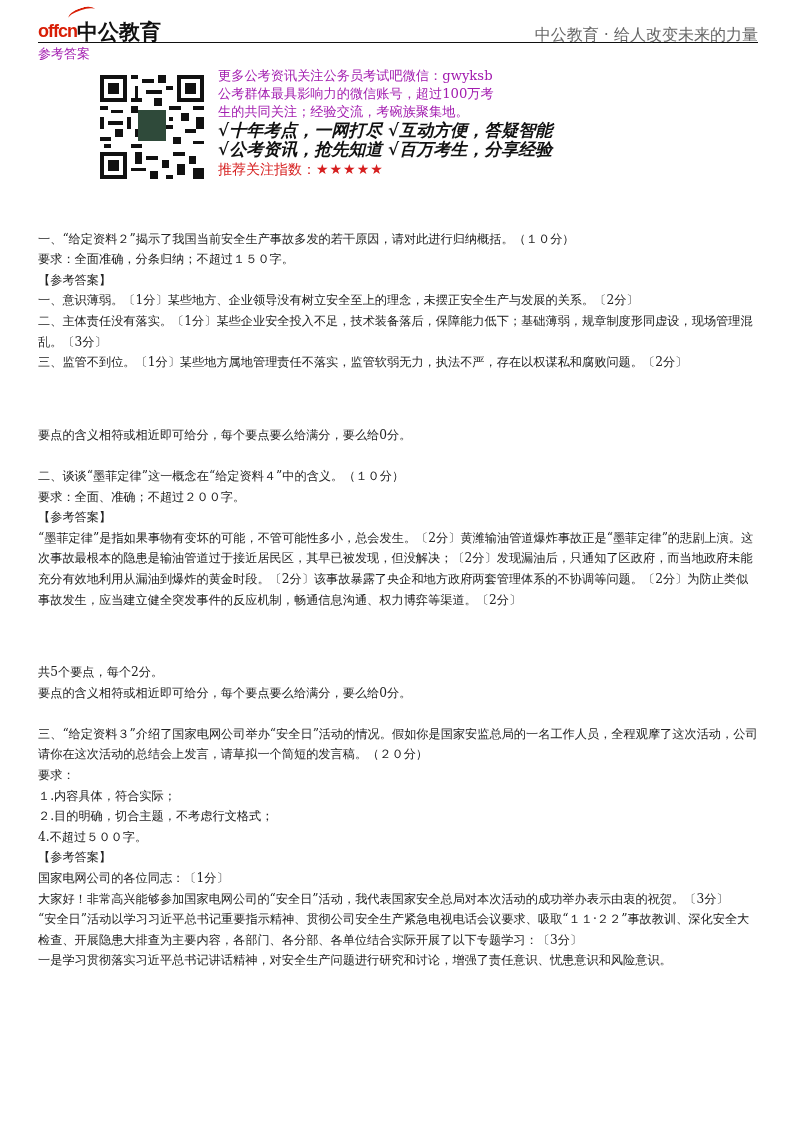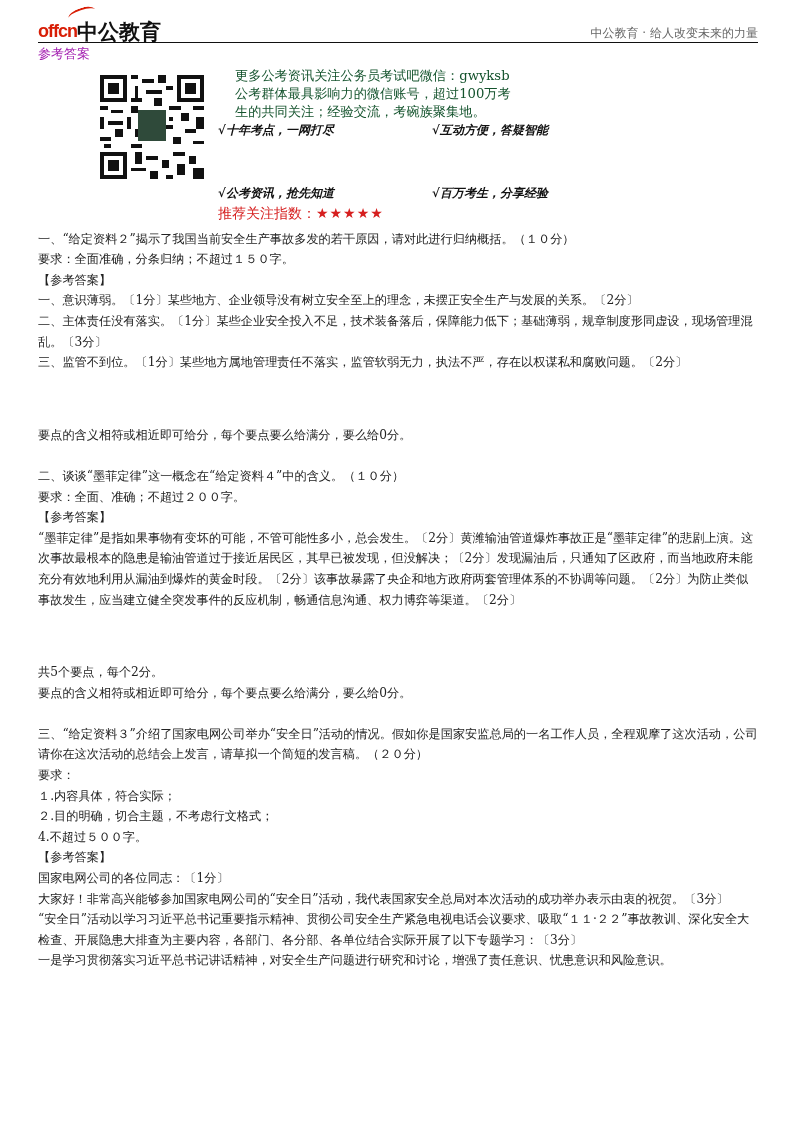--- a/index.html
+++ b/index.html
@@ -3,27 +3,27 @@
 <meta charset="utf-8">
 <style>
   html, body { margin: 0; padding: 0; background: #ffffff; }
   body { width: 794px; height: 1123px; position: relative; overflow: hidden;
          font-family: "DejaVu Serif", "Liberation Serif", serif; color: #222; }
   .header { position: absolute; left: 38px; top: 14px; width: 720px; height: 28px; border-bottom: 1.5px solid #111; }
   .logo { position: absolute; left: 0; top: 2px; height: 26px; display: flex; align-items: flex-end; }
   .logo-en { font-family: "Liberation Sans", sans-serif; font-weight: bold; font-size: 18px; color: #d81e06; letter-spacing: -1px; line-height: 22px; position: relative; }
   .logo-swoosh { position: absolute; left: 30px; top: -8px; width: 28px; height: 10px; border-top: 2.5px solid #d81e06; border-radius: 50% 50% 0 0; transform: rotate(-18deg); }
   .logo-cn { font-family: "DejaVu Sans", sans-serif; font-weight: bold; font-size: 21px; color: #111; line-height: 20px; }
-  .slogan { position: absolute; right: 0; top: 11px; font-size: 12px; color: #666; font-family: "DejaVu Sans", sans-serif; }
+  .slogan { position: absolute; right: 0; top: 11px; font-size: 16px; color: #666; font-family: "DejaVu Sans", sans-serif; }
   .subhead { position: absolute; left: 38px; top: 45px; font-size: 13px; color: #a21caf; font-family: "DejaVu Sans", sans-serif; }
   .qr { position: absolute; left: 96px; top: 71px; width: 112px; height: 112px; background: #fff; }
   .qr svg { width: 112px; height: 112px; display: block; }
   .promo { position: absolute; left: 218px; top: 67px; width: 340px; }
-  .promo .blue { color: #14532d; font-size: 13.2px; line-height: 18px; font-family: "DejaVu Serif", serif; margin-left: 17px; }
-  .promo .checks { display: grid; grid-template-columns: 170px 170px; font-size: 12px; line-height: 19px; color: #111; font-style: italic; font-weight: bold; font-family: "DejaVu Serif", serif; gap: 44px; }
+  .promo .blue { color: #a21caf; font-size: 13.2px; line-height: 18px; font-family: "DejaVu Serif", serif; }
+  .promo .checks { display: grid; grid-template-columns: 170px 170px; font-size: 17px; line-height: 19px; color: #111; font-style: italic; font-weight: bold; font-family: "DejaVu Serif", serif; }
   .promo .rec { color: #d61f1f; font-size: 14px; line-height: 20px; }
   .promo .stars { color: #d61f1f; letter-spacing: 1px; }
   .doc { position: absolute; left: 38px; top: 208px; width: 722px; font-size: 12.2px; line-height: 20.6px; color: #222; }
   .doc p { margin: 0; }
   .gap1 { height: 20.6px; }
   .gap3 { height: 52px; }
 </style>
 </head>
 <body>
 

